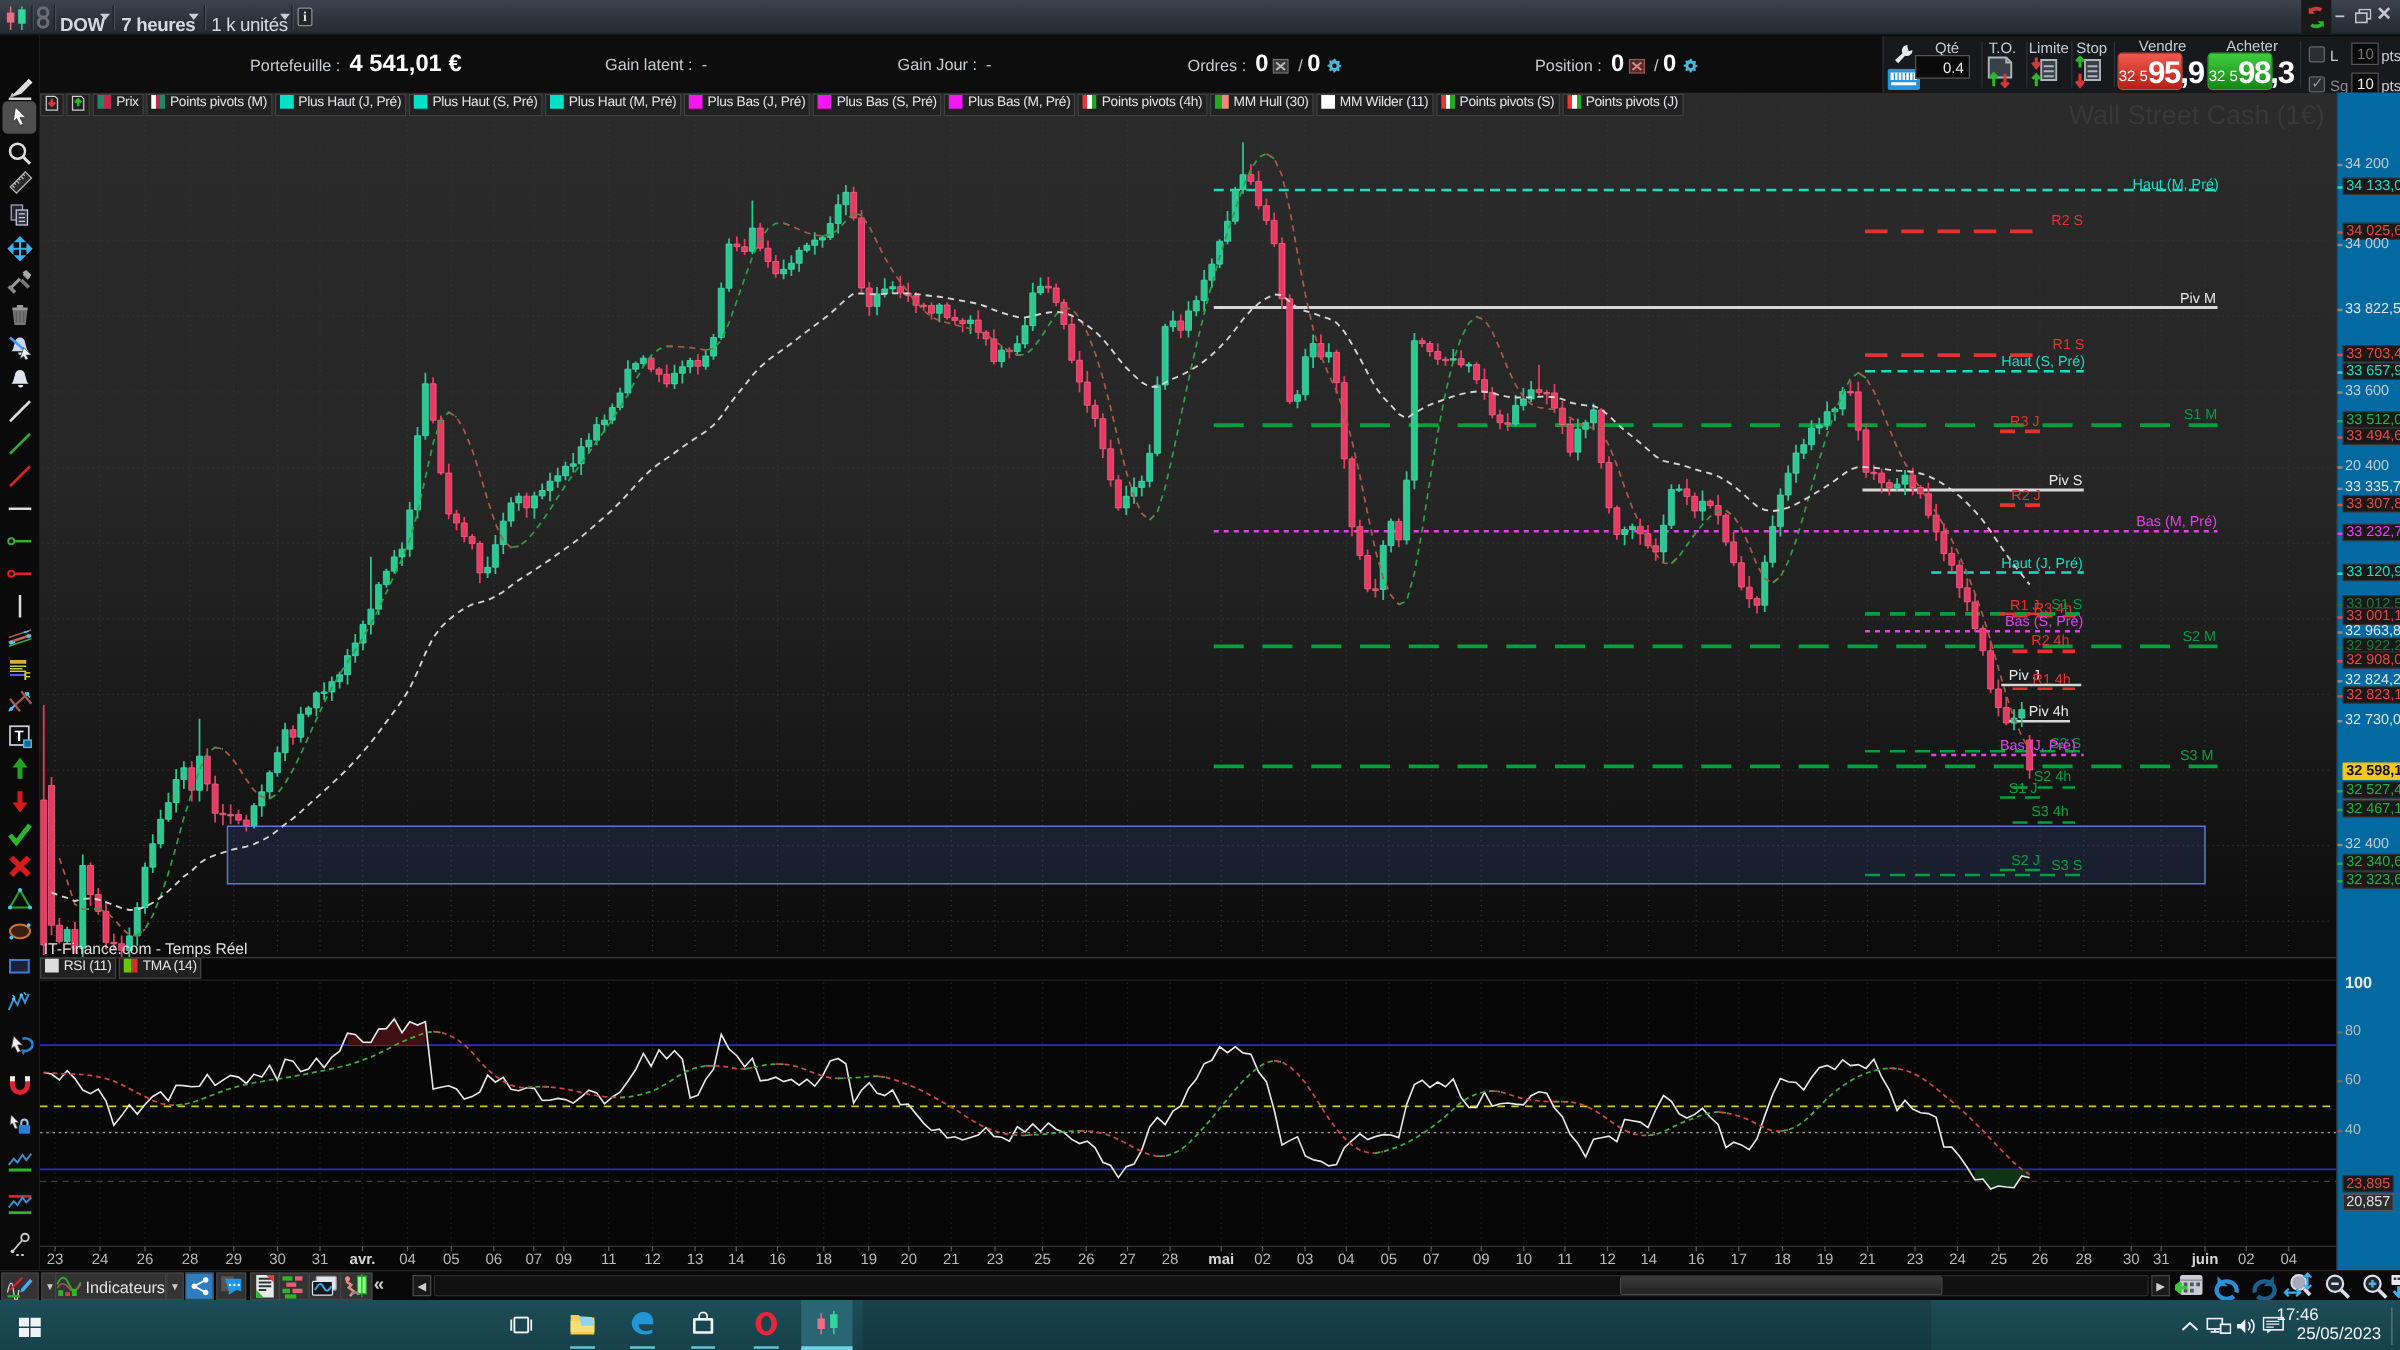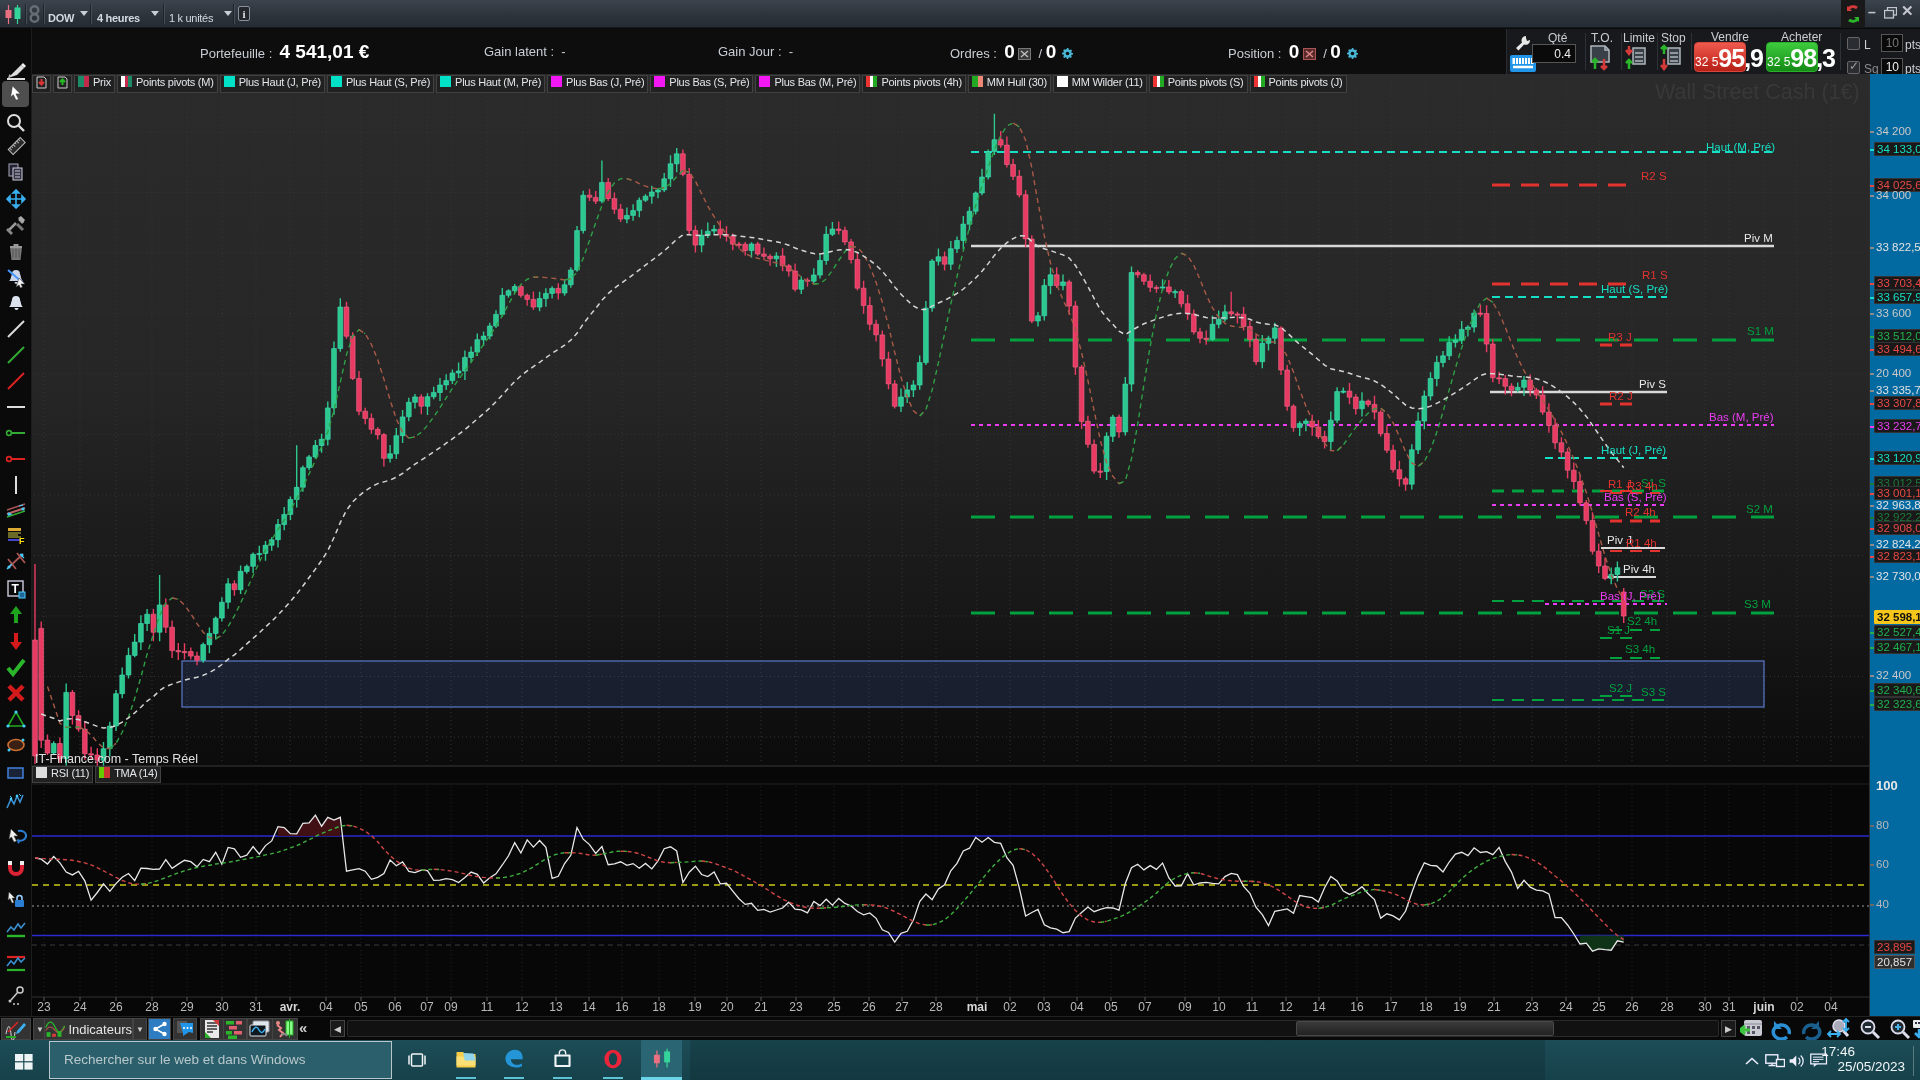--- a/index.html
+++ b/index.html
@@ -1,18 +1,18 @@
 <!DOCTYPE html>
 <html><head><meta charset="utf-8"><title>t</title><style>
 *{margin:0;padding:0;box-sizing:border-box}
 html,body{width:1920px;height:1080px;overflow:hidden;background:#000;font-family:"Liberation Sans",sans-serif}
 #stage{position:relative;width:1920px;height:1080px;background:#0a0a0a}
 #topbar{position:absolute;left:0;top:0;width:1920px;height:28px;background:linear-gradient(#3b434d,#2c333b 60%,#262c33);border-bottom:1px solid #15181c}
 .vsep{position:absolute;top:4px;width:1px;height:20px;background:#1e2328;box-shadow:1px 0 0 #454d57}
-.tbt{position:absolute;top:12px;color:#d4dae0;font-size:11px;letter-spacing:-0.3px}
+.tbt{position:absolute;top:12px;color:#d4dae0;font-size:15px;letter-spacing:-0.3px}
 .tbt.b{font-weight:bold}
 .caret{position:absolute;top:11px;width:0;height:0;border-left:4px solid transparent;border-right:4px solid transparent;border-top:5px solid #c9ced4}
 .wbt{position:absolute;color:#c3c7cd;font-size:14px;font-weight:bold}
 #acct{position:absolute;left:0;top:29px;width:1506px;height:45px;background:#0d0d0d;color:#c9ced4;font-size:13px;line-height:45px}
 #acct b{color:#fff;font-size:19px}
 #trade{position:absolute;left:1506px;top:29px;width:414px;height:45px;background:#17191c;border-left:1px solid #2a2e33}
 .plab{position:absolute;color:#c9ced4;font-size:12px}
 .pin{position:absolute;background:#0a0a0a;border:1px solid #555;color:#eee;font-size:12px;text-align:right;height:19px;padding-right:4px;font-family:"Liberation Sans",sans-serif}
 .pin2{position:absolute;background:#0a0a0a;border:1px solid #555;color:#eee;font-size:12px;text-align:right;width:22px;height:18px;padding:1px 3px 0 0}
 .pin2.dim{color:#777}
@@ -59,21 +59,21 @@
       </svg>
 <div class="vsep" style="left:25px"></div>
 <svg style="position:absolute;left:28px;top:4px" width="13" height="20" viewBox="0 0 13 20">
         <circle cx="6.5" cy="6" r="3.8" fill="none" stroke="#666d75" stroke-width="2.4"></circle>
         <circle cx="6.5" cy="14" r="3.8" fill="none" stroke="#666d75" stroke-width="2.4"></circle>
       </svg>
 <div class="vsep" style="left:43px"></div>
 <span class="tbt b" style="left:48px">DOW</span>
       <span class="caret" style="left:80px"></span>
 <div class="vsep" style="left:90px"></div>
-<span class="tbt b" style="left:97px">4 heures</span>
+<span class="tbt b" style="left:97px">7 heures</span>
       <span class="caret" style="left:151px"></span>
 <div class="vsep" style="left:163px"></div>
 <span class="tbt" style="left:169px">1 k unités</span>
       <span class="caret" style="left:224px"></span>
 <div class="vsep" style="left:233px"></div>
 <span style="position:absolute;left:238px;top:6px;width:12px;height:15px;background:#23272c;color:#dfe3e8;border:1px solid #8a9099;border-radius:2px;font-size:11px;font-weight:bold;text-align:center;line-height:15px;font-family:'Liberation Serif',serif">i</span>
 <div style="position:absolute;left:1841px;top:0;width:24px;height:28px;background:#191919"></div>
 <svg style="position:absolute;left:1843px;top:4px" width="20" height="20" viewBox="0 0 20 20">
 <path d="M14 4a7 7 0 00-9 1" fill="none" stroke="#d43a3a" stroke-width="3"></path>
         <path d="M4 2v5h5z" fill="#d43a3a"></path>
@@ -777,21 +777,20 @@
           <path d="M6 12v8M2 16l4 4 4-4" stroke="#3ab0f0" stroke-width="2.5" fill="none"></path>
         </svg></div>
 </div>
 <div id="task">
 <svg style="position:absolute;left:15px;top:14px" width="18" height="16" viewBox="0 0 18 16">
         <rect x="0" y="0" width="8.2" height="7.2" fill="#eef3f5"></rect>
         <rect x="9.4" y="0" width="8.2" height="7.2" fill="#eef3f5"></rect>
         <rect x="0" y="8.4" width="8.2" height="7.2" fill="#eef3f5"></rect>
         <rect x="9.4" y="8.4" width="8.2" height="7.2" fill="#eef3f5"></rect>
       </svg>
-<div id="search">Rechercher sur le web et dans Windows</div>
 <svg style="position:absolute;left:408px;top:13px" width="18" height="14" viewBox="0 0 18 14">
         <rect x="3.5" y="1" width="11" height="12" rx="1" fill="none" stroke="#f2f5f7" stroke-width="1.5"></rect>
         <path d="M1 2.5v9M17 2.5v9" stroke="#f2f5f7" stroke-width="1.5"></path>
       </svg>
 <svg style="position:absolute;left:456px;top:10px" width="20" height="18" viewBox="0 0 20 18">
         <path d="M0.5 2h6.5l2 2h10.5v13.5H0.5z" fill="#f7ce46"></path>
         <path d="M0.5 6.5h19v9H0.5z" fill="#fadf76"></path>
         <path d="M7 3l1.8 7.5H19.5l-2-7z" fill="#8fd4ea"></path>
       </svg>
 <svg style="position:absolute;left:504px;top:9px" width="20" height="20" viewBox="0 0 29 29">

